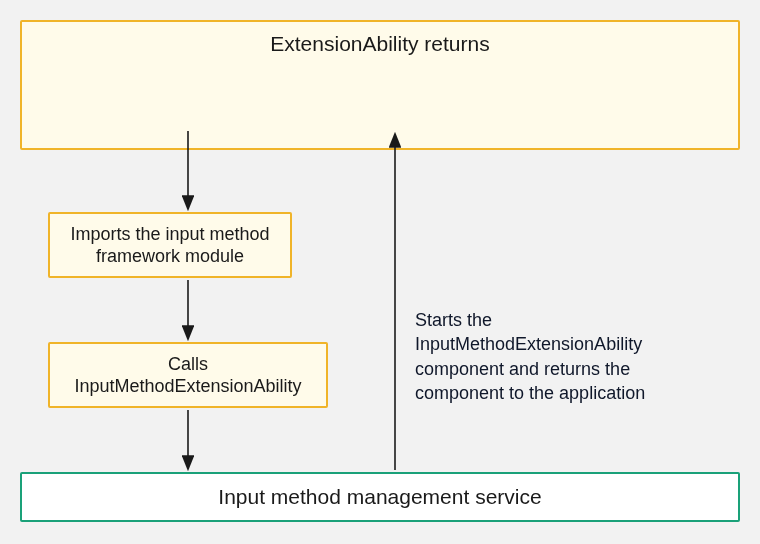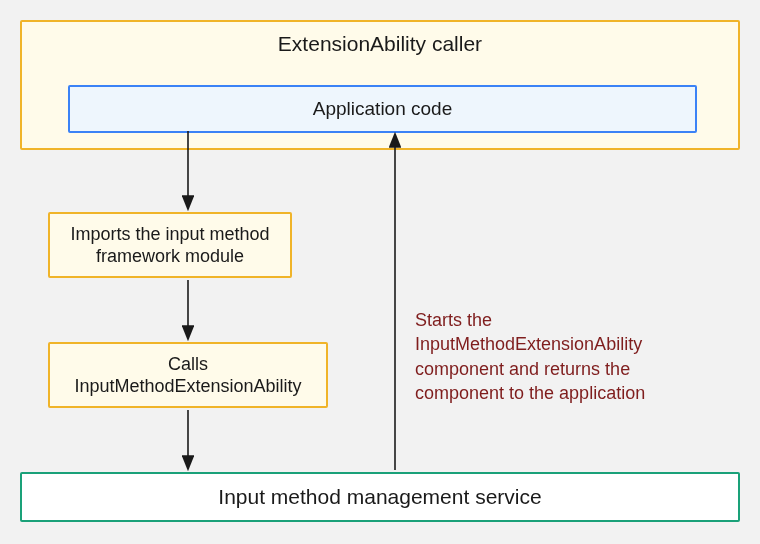--- a/index.html
+++ b/index.html
@@ -64,43 +64,40 @@
     display: flex;
     align-items: center;
     justify-content: center;
     font-size: 21px;
   }
   .note {
     position: absolute;
     font-size: 18px;
     line-height: 1.35;
     text-align: left;
-    color: #7f1d1d;
+    color: #0f172a;
   }
   svg.arrows {
     position: absolute;
     left: 0;
     top: 0;
     width: 760px;
     height: 544px;
     pointer-events: none;
   }
 </style>
 </head>
 <body>
 
 <div class="canvas">
 
   <div class="box caller" style="left:20px; top:20px; width:720px; height:130px;">
-    <div class="box-title">ExtensionAbility caller</div>
+    <div class="box-title">ExtensionAbility returns</div>
   </div>
 
-  <div class="appcode" style="left:68px; top:85px; width:625px; height:44px;">
-    <span>Application code</span>
-  </div>
 
   <div class="box step" style="left:48px; top:212px; width:244px; height:66px;">
     <span>Imports the input method framework module</span>
   </div>
 
   <div class="box service" style="left:20px; top:472px; width:720px; height:50px;">
     <span>Input method management service</span>
   </div>
 
   <div class="box step" style="left:48px; top:342px; width:280px; height:66px;">

